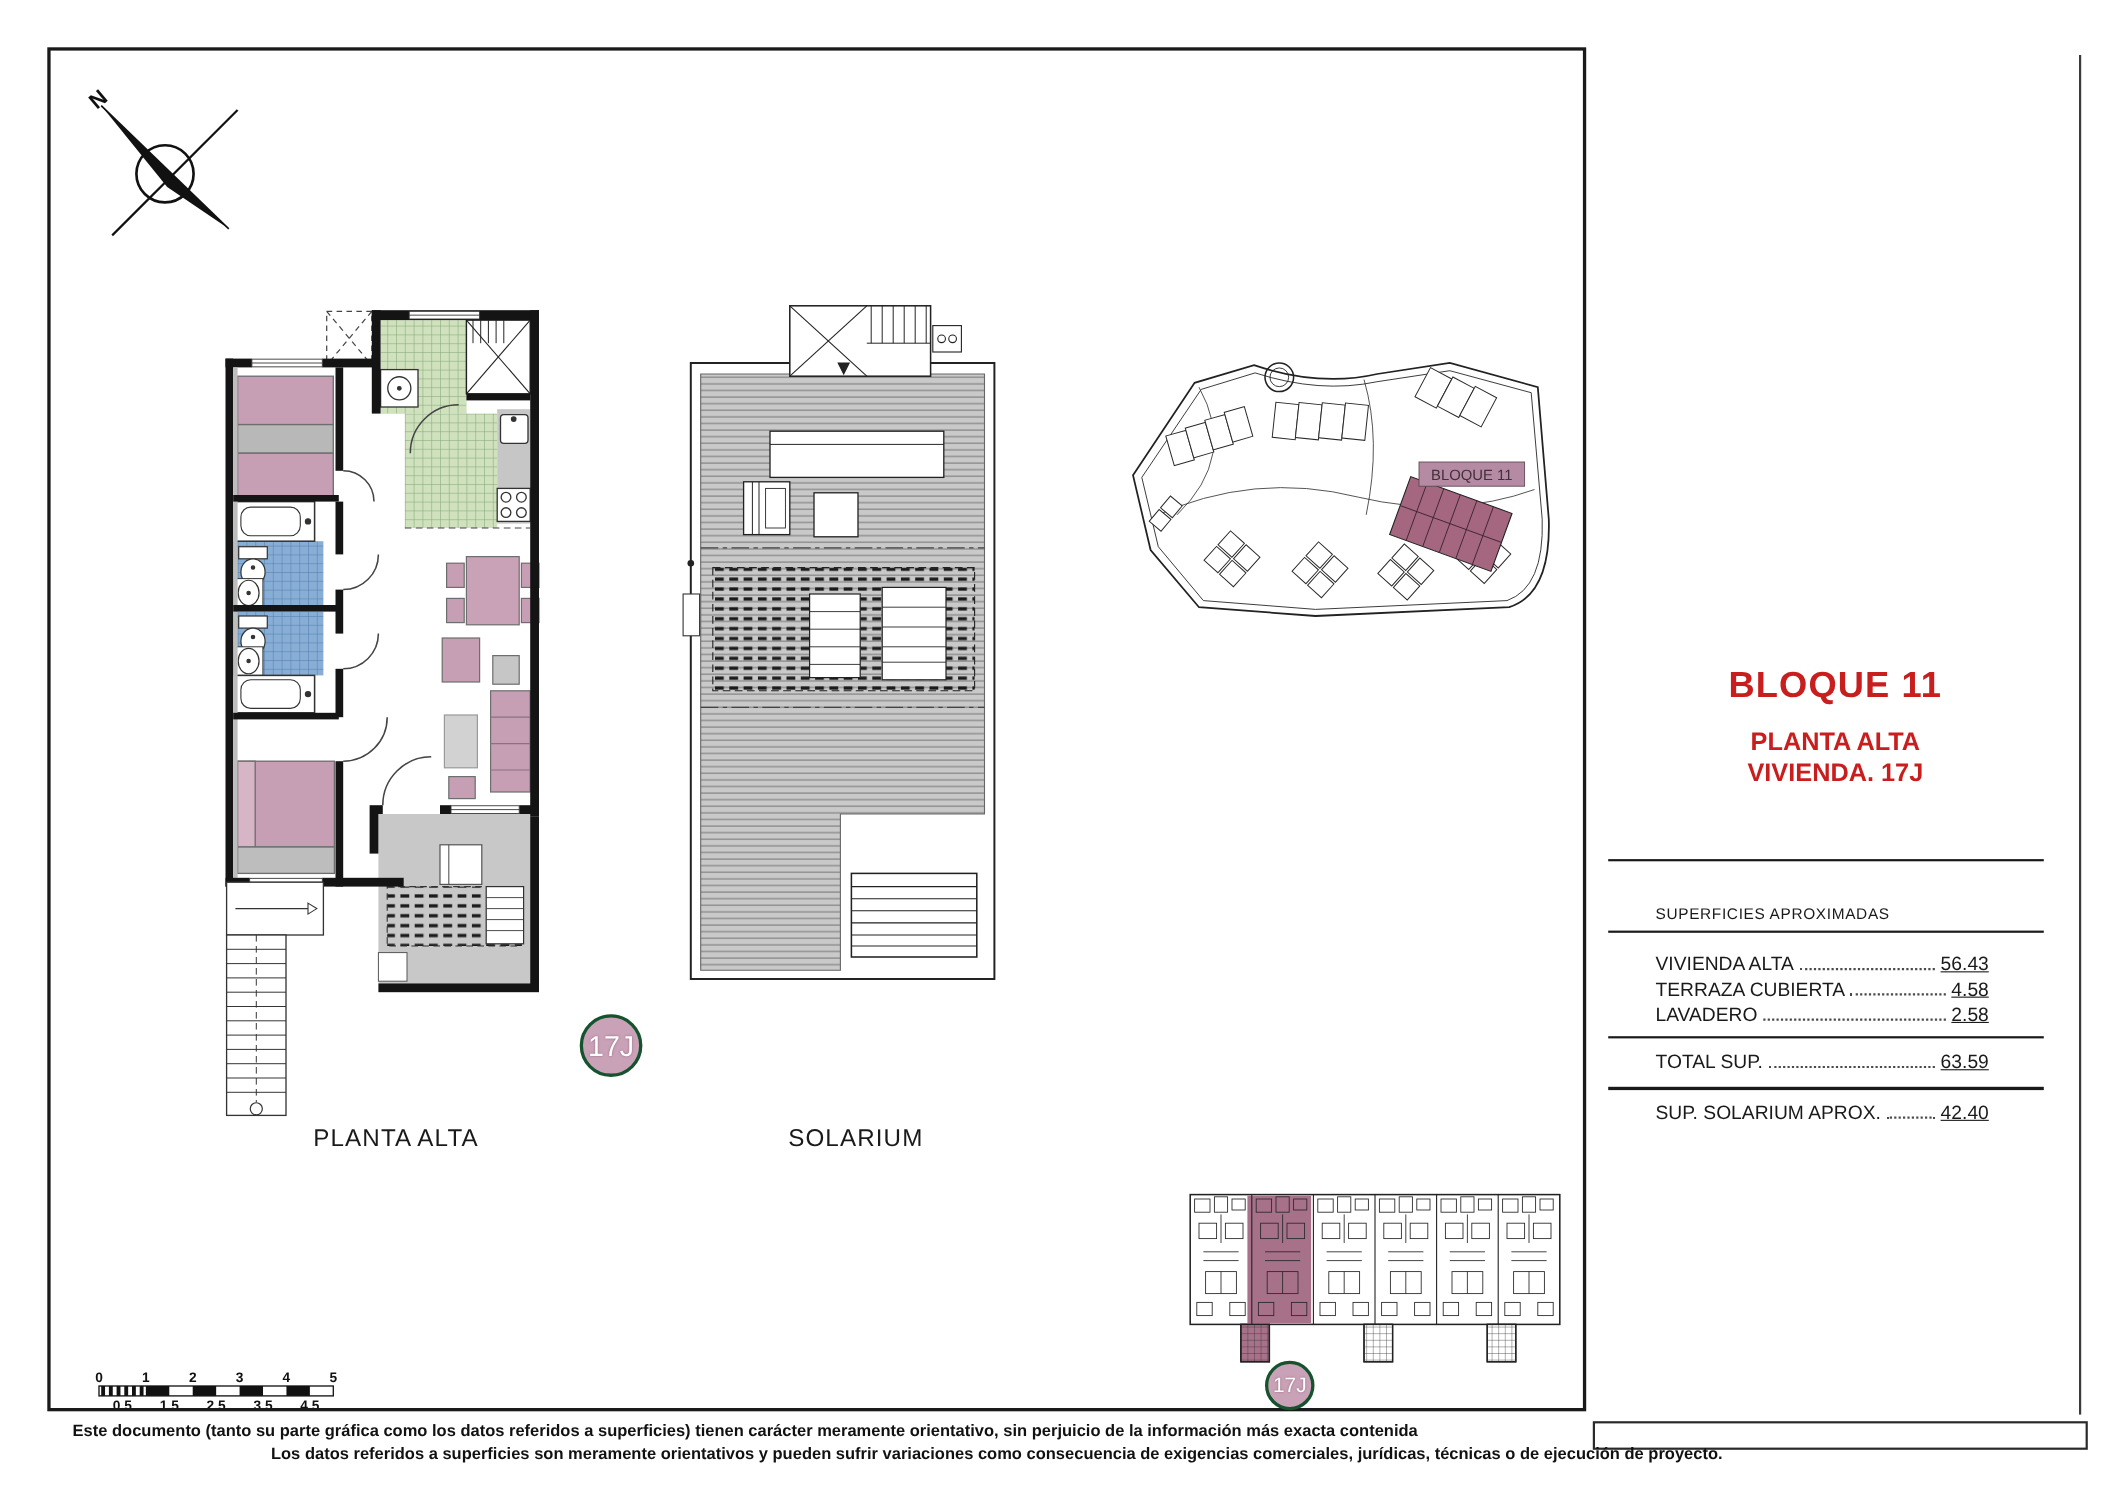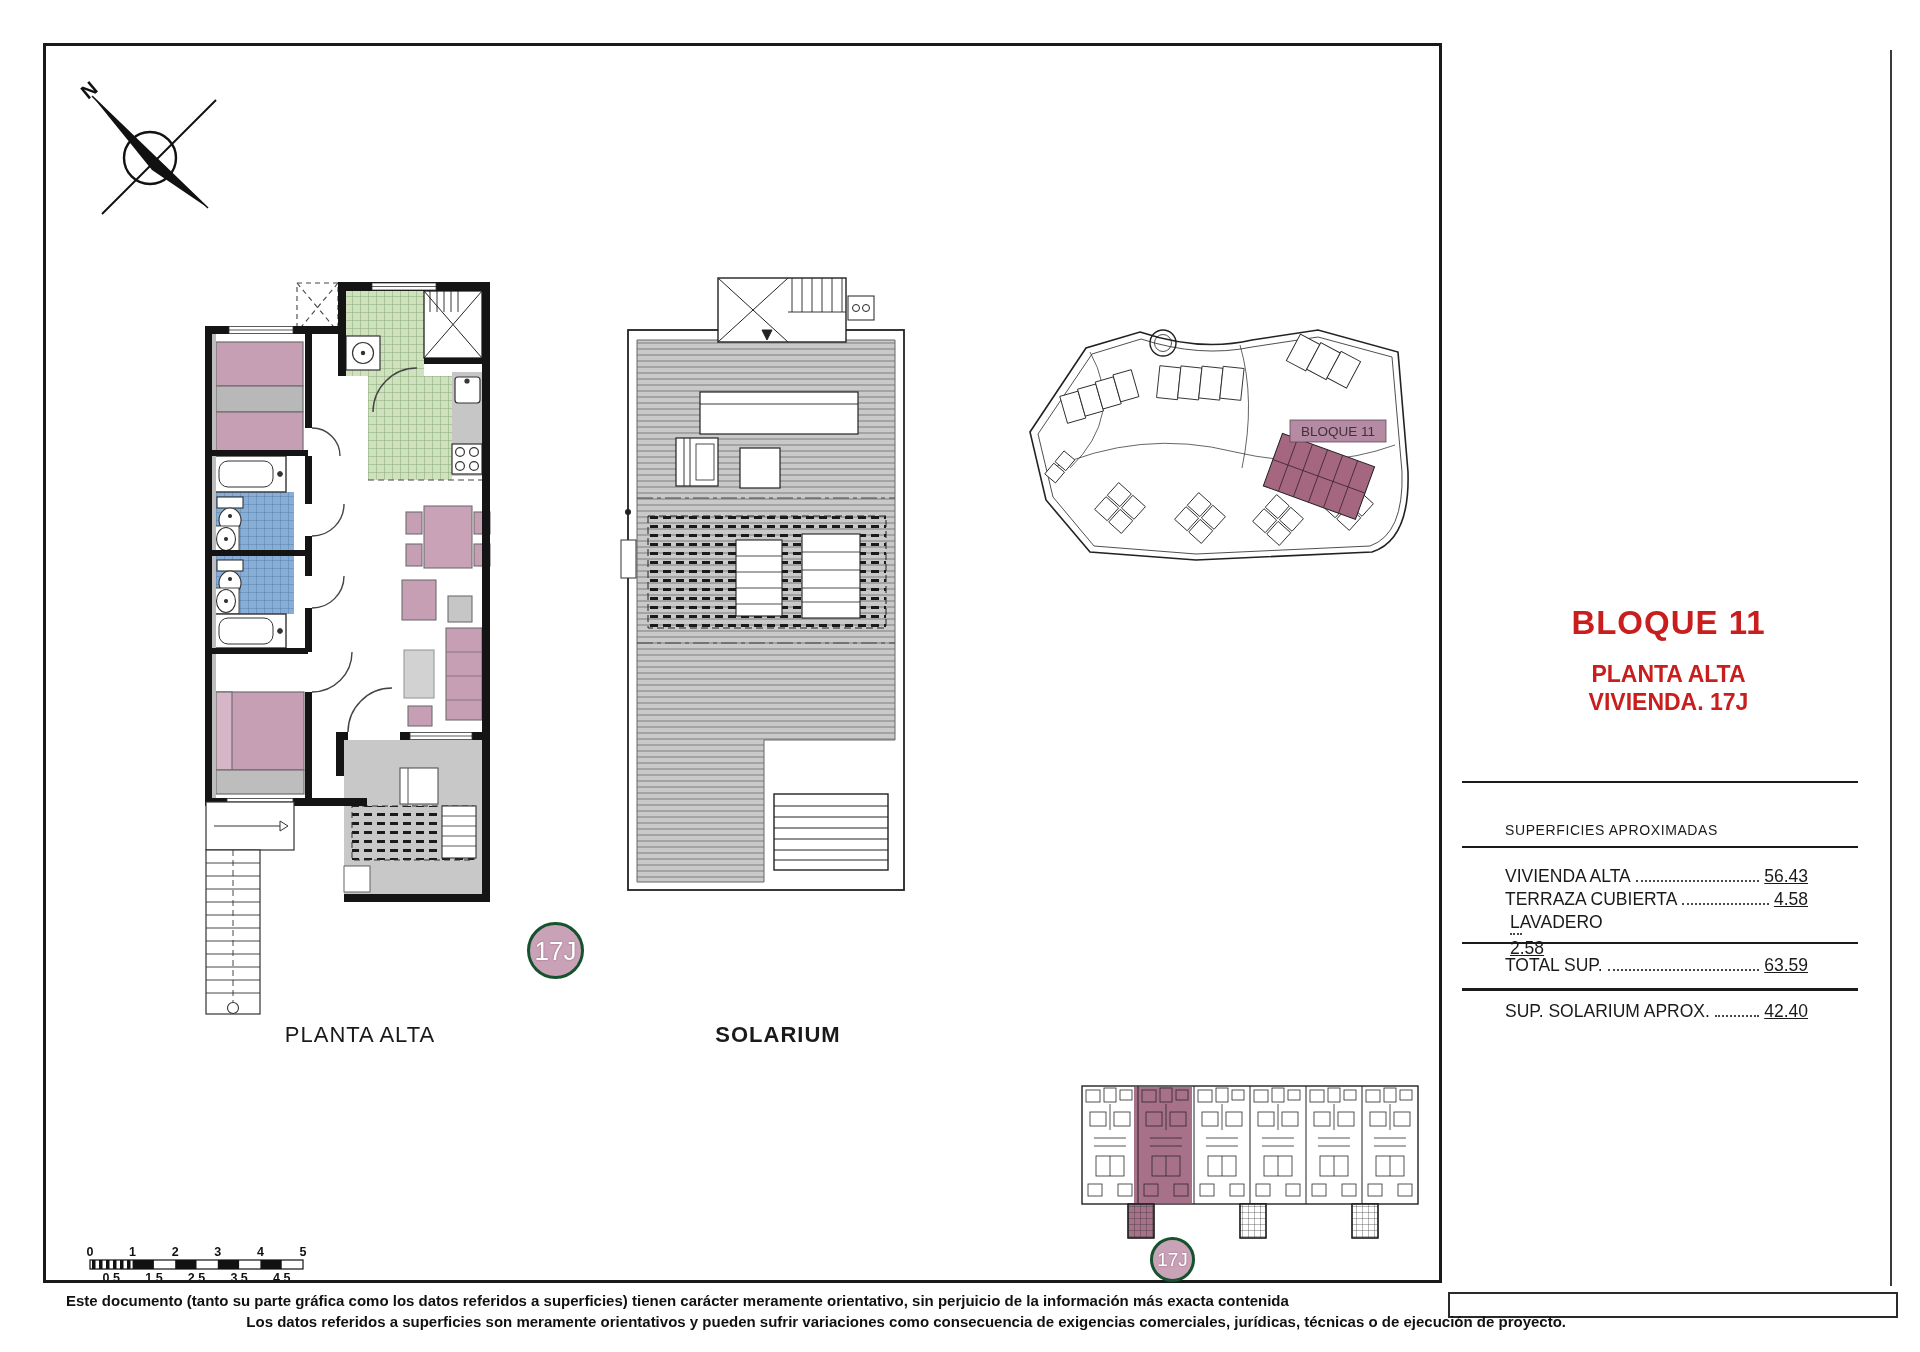--- a/index.html
+++ b/index.html
@@ -15,25 +15,25 @@
   #tb-sub{left:1445px;top:660px;width:447px;text-align:center;font-size:23px;font-weight:bold;color:#c81e1e;line-height:28px;}
   .rule{background:#1a1a1a;}
   #rule1{left:1462px;top:781px;width:396px;height:2px;}
   #rule2{left:1462px;top:846px;width:396px;height:2px;}
   #rule3{left:1462px;top:942px;width:396px;height:2px;}
   #rule4{left:1462px;top:988px;width:396px;height:3px;}
   #surf-heading{left:1505px;top:822px;font-size:14px;letter-spacing:0.6px;}
   .surf-row{left:1505px;width:303px;display:flex;align-items:baseline;font-size:17.5px;}
   .surf-row .leader{flex:1;border-bottom:2px dotted #4a4a4a;margin:0 5px 3px 5px;min-width:12px;}
   .surf-row .val{white-space:nowrap;text-decoration:underline;}
-  #row1{top:866px;} #row2{top:889px;} #row3{top:912px;flex-direction:column;} #row-total{top:955px;} #row-sol{top:1001px;}
+  #row1{top:866px;} #row2{top:889px;} #row3{top:912px;} #row-total{top:955px;} #row-sol{top:1001px;}
   
   .plan-label{font-size:22px;color:#1a1a1a;letter-spacing:1px;text-align:center;}
   #label-planta{left:260px;top:1022px;width:200px;}
-  #label-solarium{left:678px;top:1022px;width:200px;font-weight:bold;}
+  #label-solarium{left:678px;top:1022px;width:200px;}
   
   .badge{border-radius:50%;background:#c9a2b8;border:3px solid #14532d;color:#fff;
          text-align:center;box-sizing:border-box;text-shadow:0 0 2px #8c6275;font-weight:normal;}
   #badge-main{left:527px;top:922px;width:57px;height:57px;line-height:52px;font-size:26px;}
   #badge-key{left:1150px;top:1237px;width:45px;height:45px;line-height:40px;font-size:19px;}
   
   .disclaimer{left:66px;width:1500px;font-size:15px;font-weight:bold;color:#111;}
   #disc1{top:1292px;} #disc2{top:1313px;text-align:right;}
 </style>
 </head>

